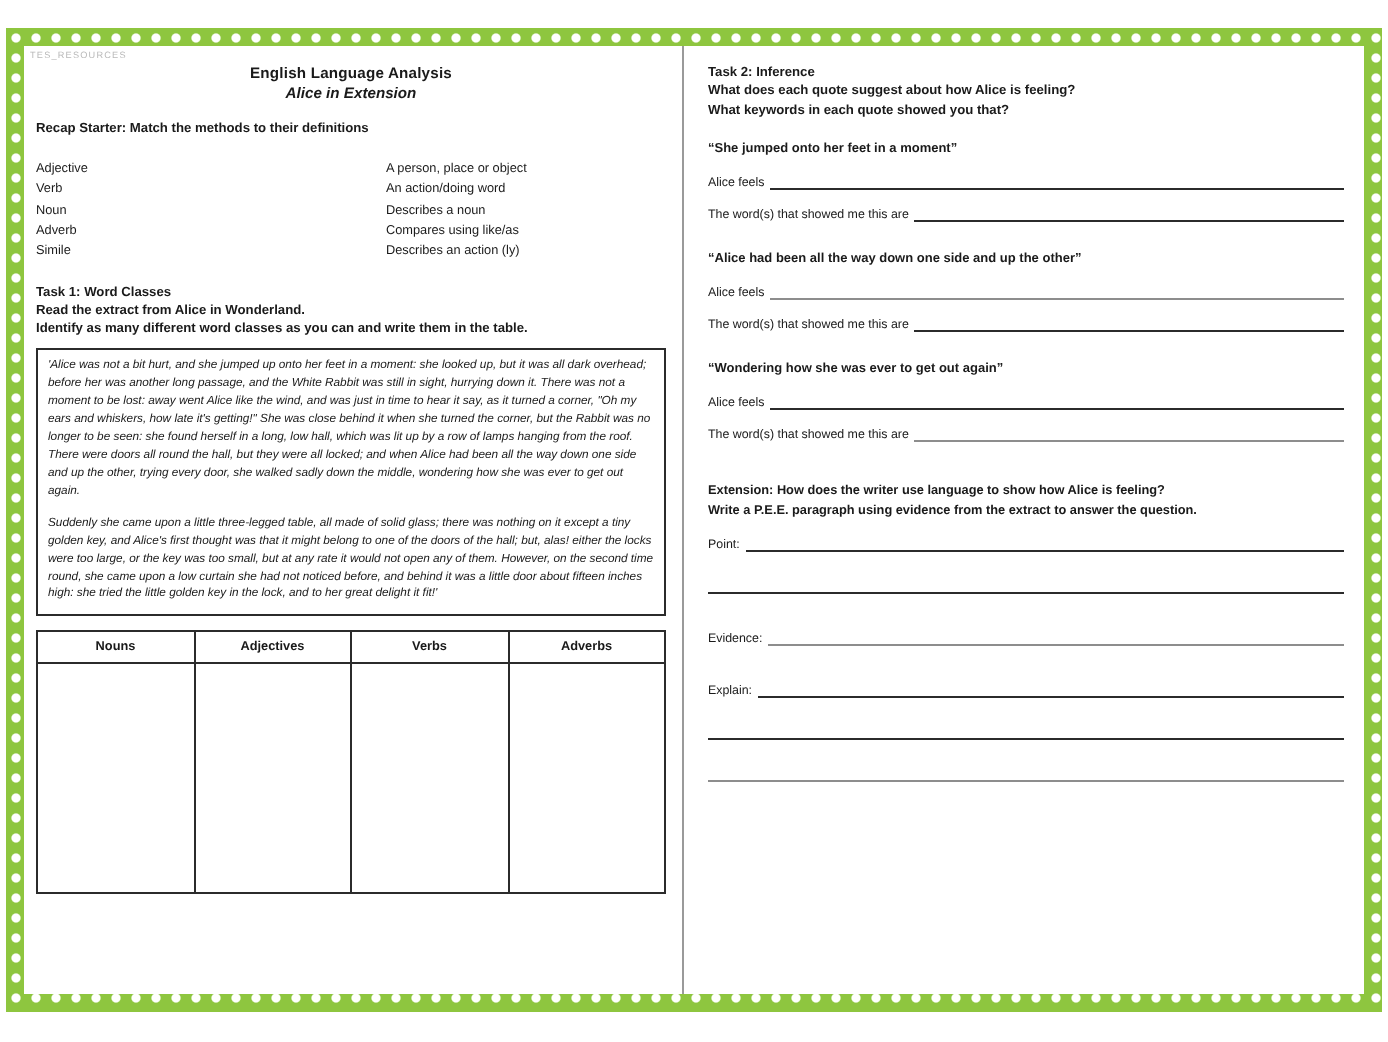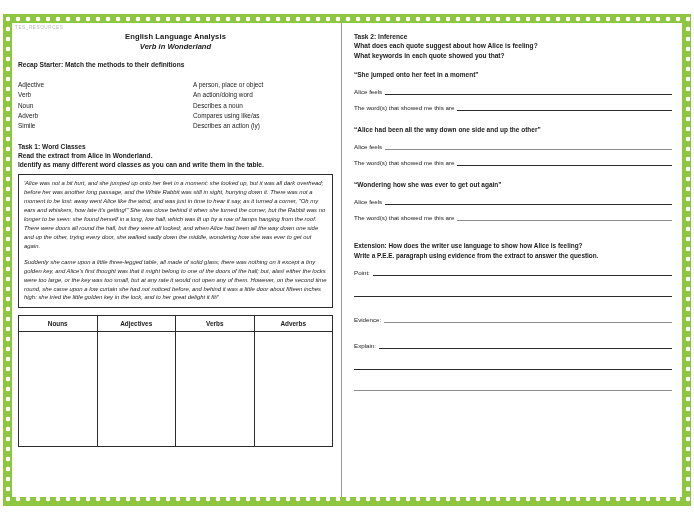--- a/index.html
+++ b/index.html
@@ -171,21 +171,21 @@
   <div class="frame">
     <div class="sheet">
 
       <div class="watermark">TES_RESOURCES</div>
 
       <div class="cols">
 
         <div class="col-left">
 
           <div class="title">English Language Analysis</div>
-          <div class="subtitle">Verb in Wonderland</div>
+          <div class="subtitle">Alice in Extension</div>
 
           <div class="bold-line">Recap Starter: Match the methods to their definitions</div>
 
           <div class="spacer-8"></div>
 
           <div class="match-list">
             <div class="match-row">
               <span class="match-term">Adjective</span>
               <span class="match-def">A person, place or object</span>
             </div>

